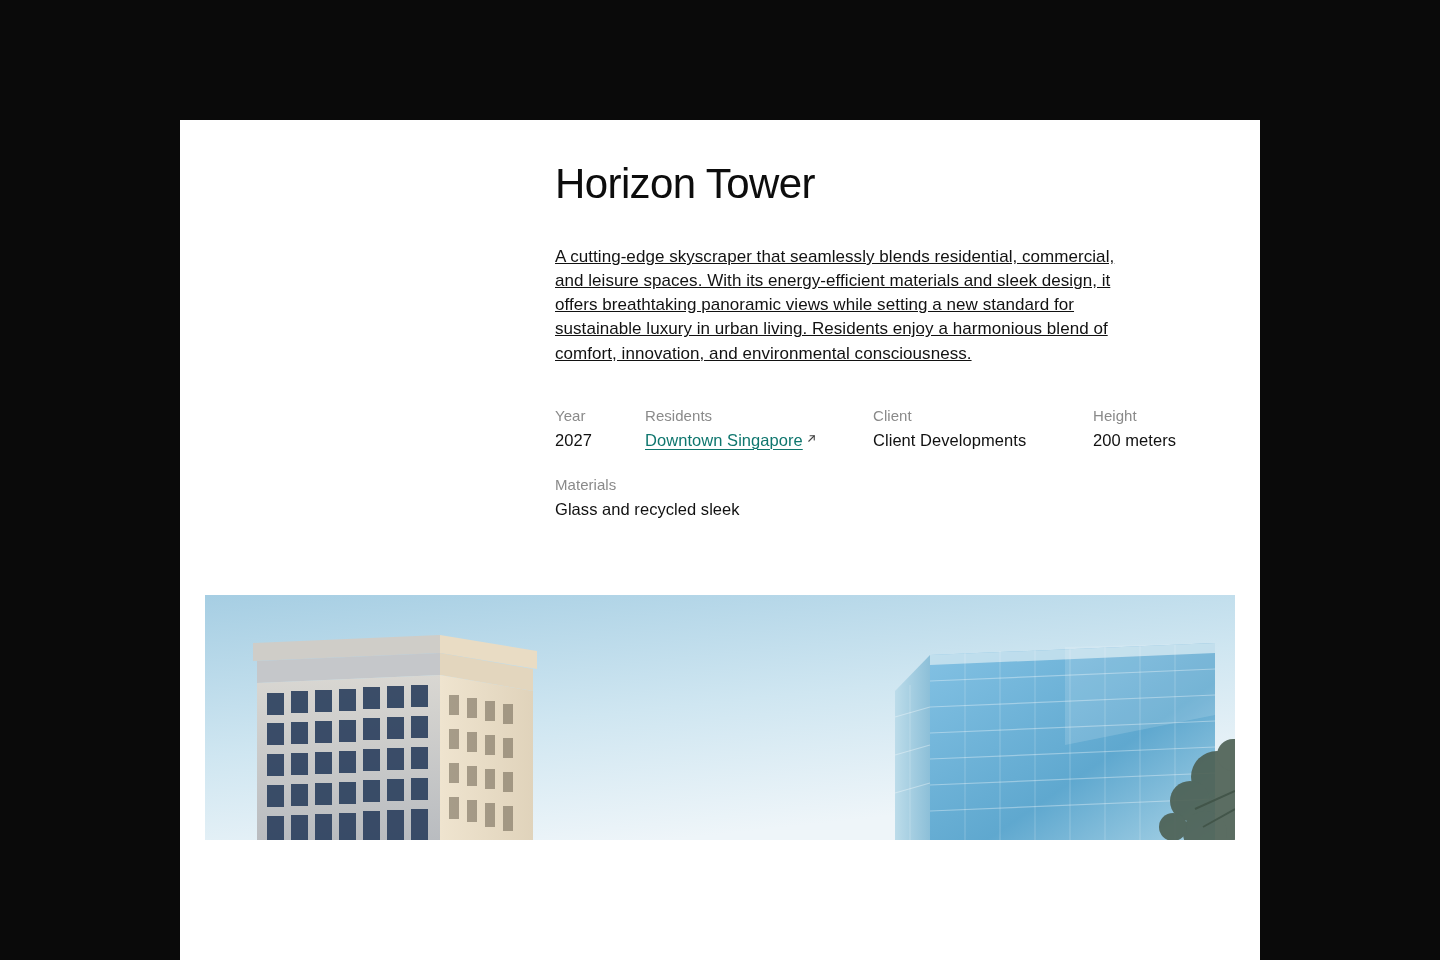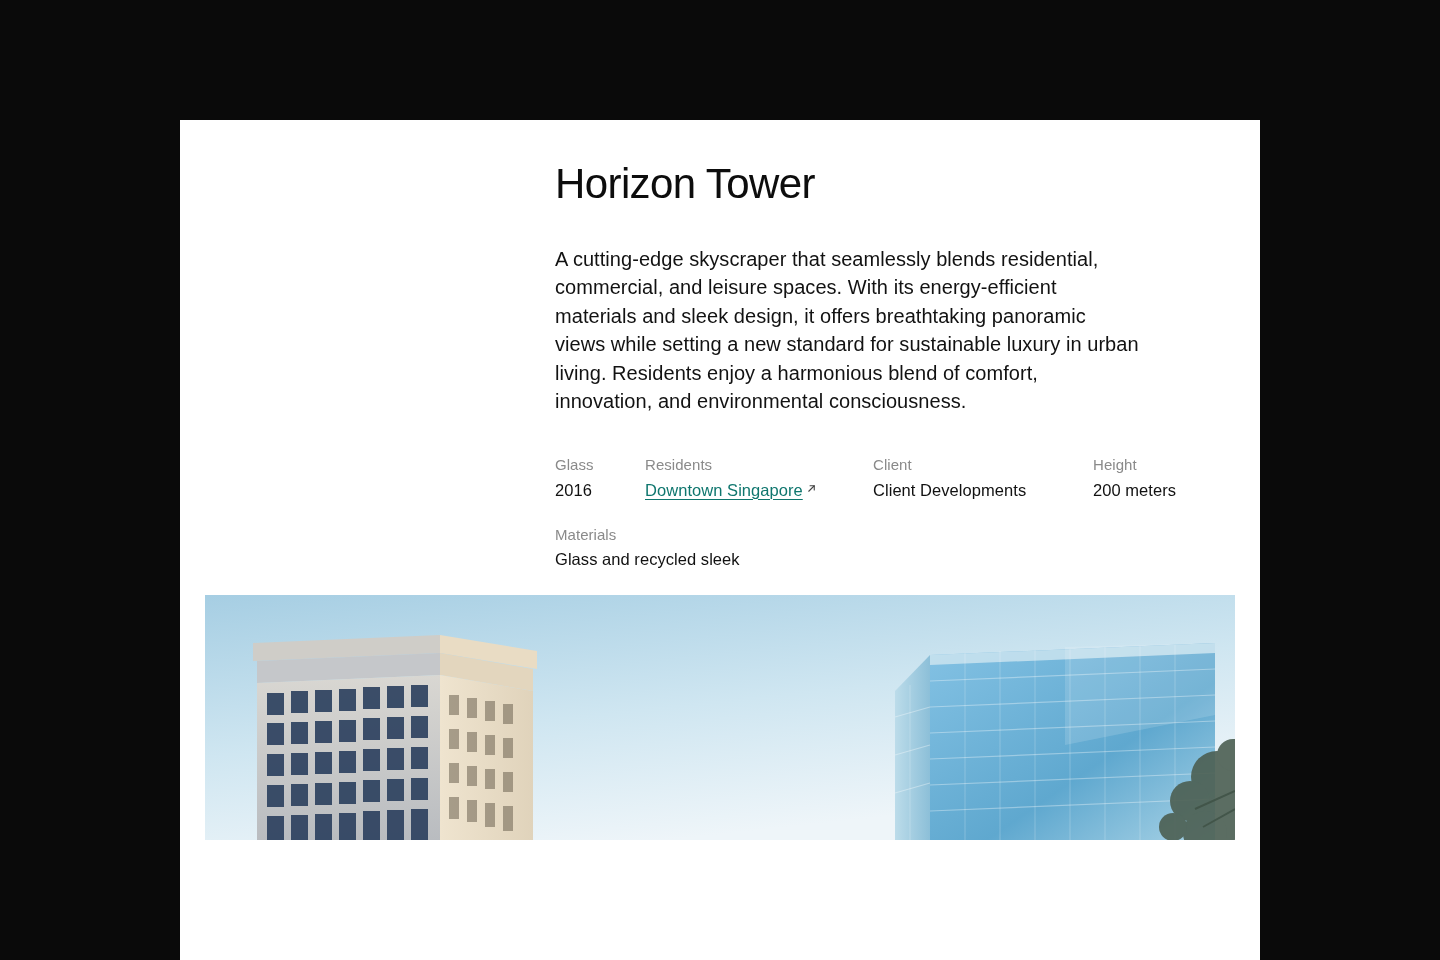--- a/index.html
+++ b/index.html
@@ -40,26 +40,27 @@
   .title {
     font-size: 42px;
     line-height: 1.12;
     font-weight: 400;
     letter-spacing: -0.6px;
     color: #0d0d0d;
     margin: 0 0 38px 0;
   }
 
   .description {
-    font-size: 20px;
+    font-size: 17px;
     line-height: 1.42;
     color: #121212;
     margin: 0 0 40px 0;
     max-width: 585px;
     letter-spacing: 0.05px;
+    text-decoration: underline;
   }
 
   .meta-grid {
     display: grid;
     grid-template-columns: 90px 228px 220px auto;
     row-gap: 24px;
     column-gap: 0;
   }
 
   .meta-item {
@@ -129,22 +130,22 @@
 
     <div class="content">
 
       <h1 class="title">Horizon Tower</h1>
 
       <p class="description">A cutting-edge skyscraper that seamlessly blends residential, commercial, and leisure spaces. With its energy-efficient materials and sleek design, it offers breathtaking panoramic views while setting a new standard for sustainable luxury in urban living. Residents enjoy a harmonious blend of comfort, innovation, and environmental consciousness.</p>
 
       <div class="meta-grid">
 
         <div class="meta-item">
-          <div class="meta-label">Glass</div>
-          <div class="meta-value">2016</div>
+          <div class="meta-label">Year</div>
+          <div class="meta-value">2027</div>
         </div>
 
         <div class="meta-item">
           <div class="meta-label">Residents</div>
           <div class="meta-value">
             <a class="meta-link" href="#">
               <span class="link-text">Downtown Singapore</span>
               <span class="ext-icon">
                 <svg viewBox="0 0 12 12" width="11" height="11" fill="none" stroke="currentColor" stroke-width="1.2" stroke-linecap="round" stroke-linejoin="round">
                   <path d="M3 9 L9 3"></path>

